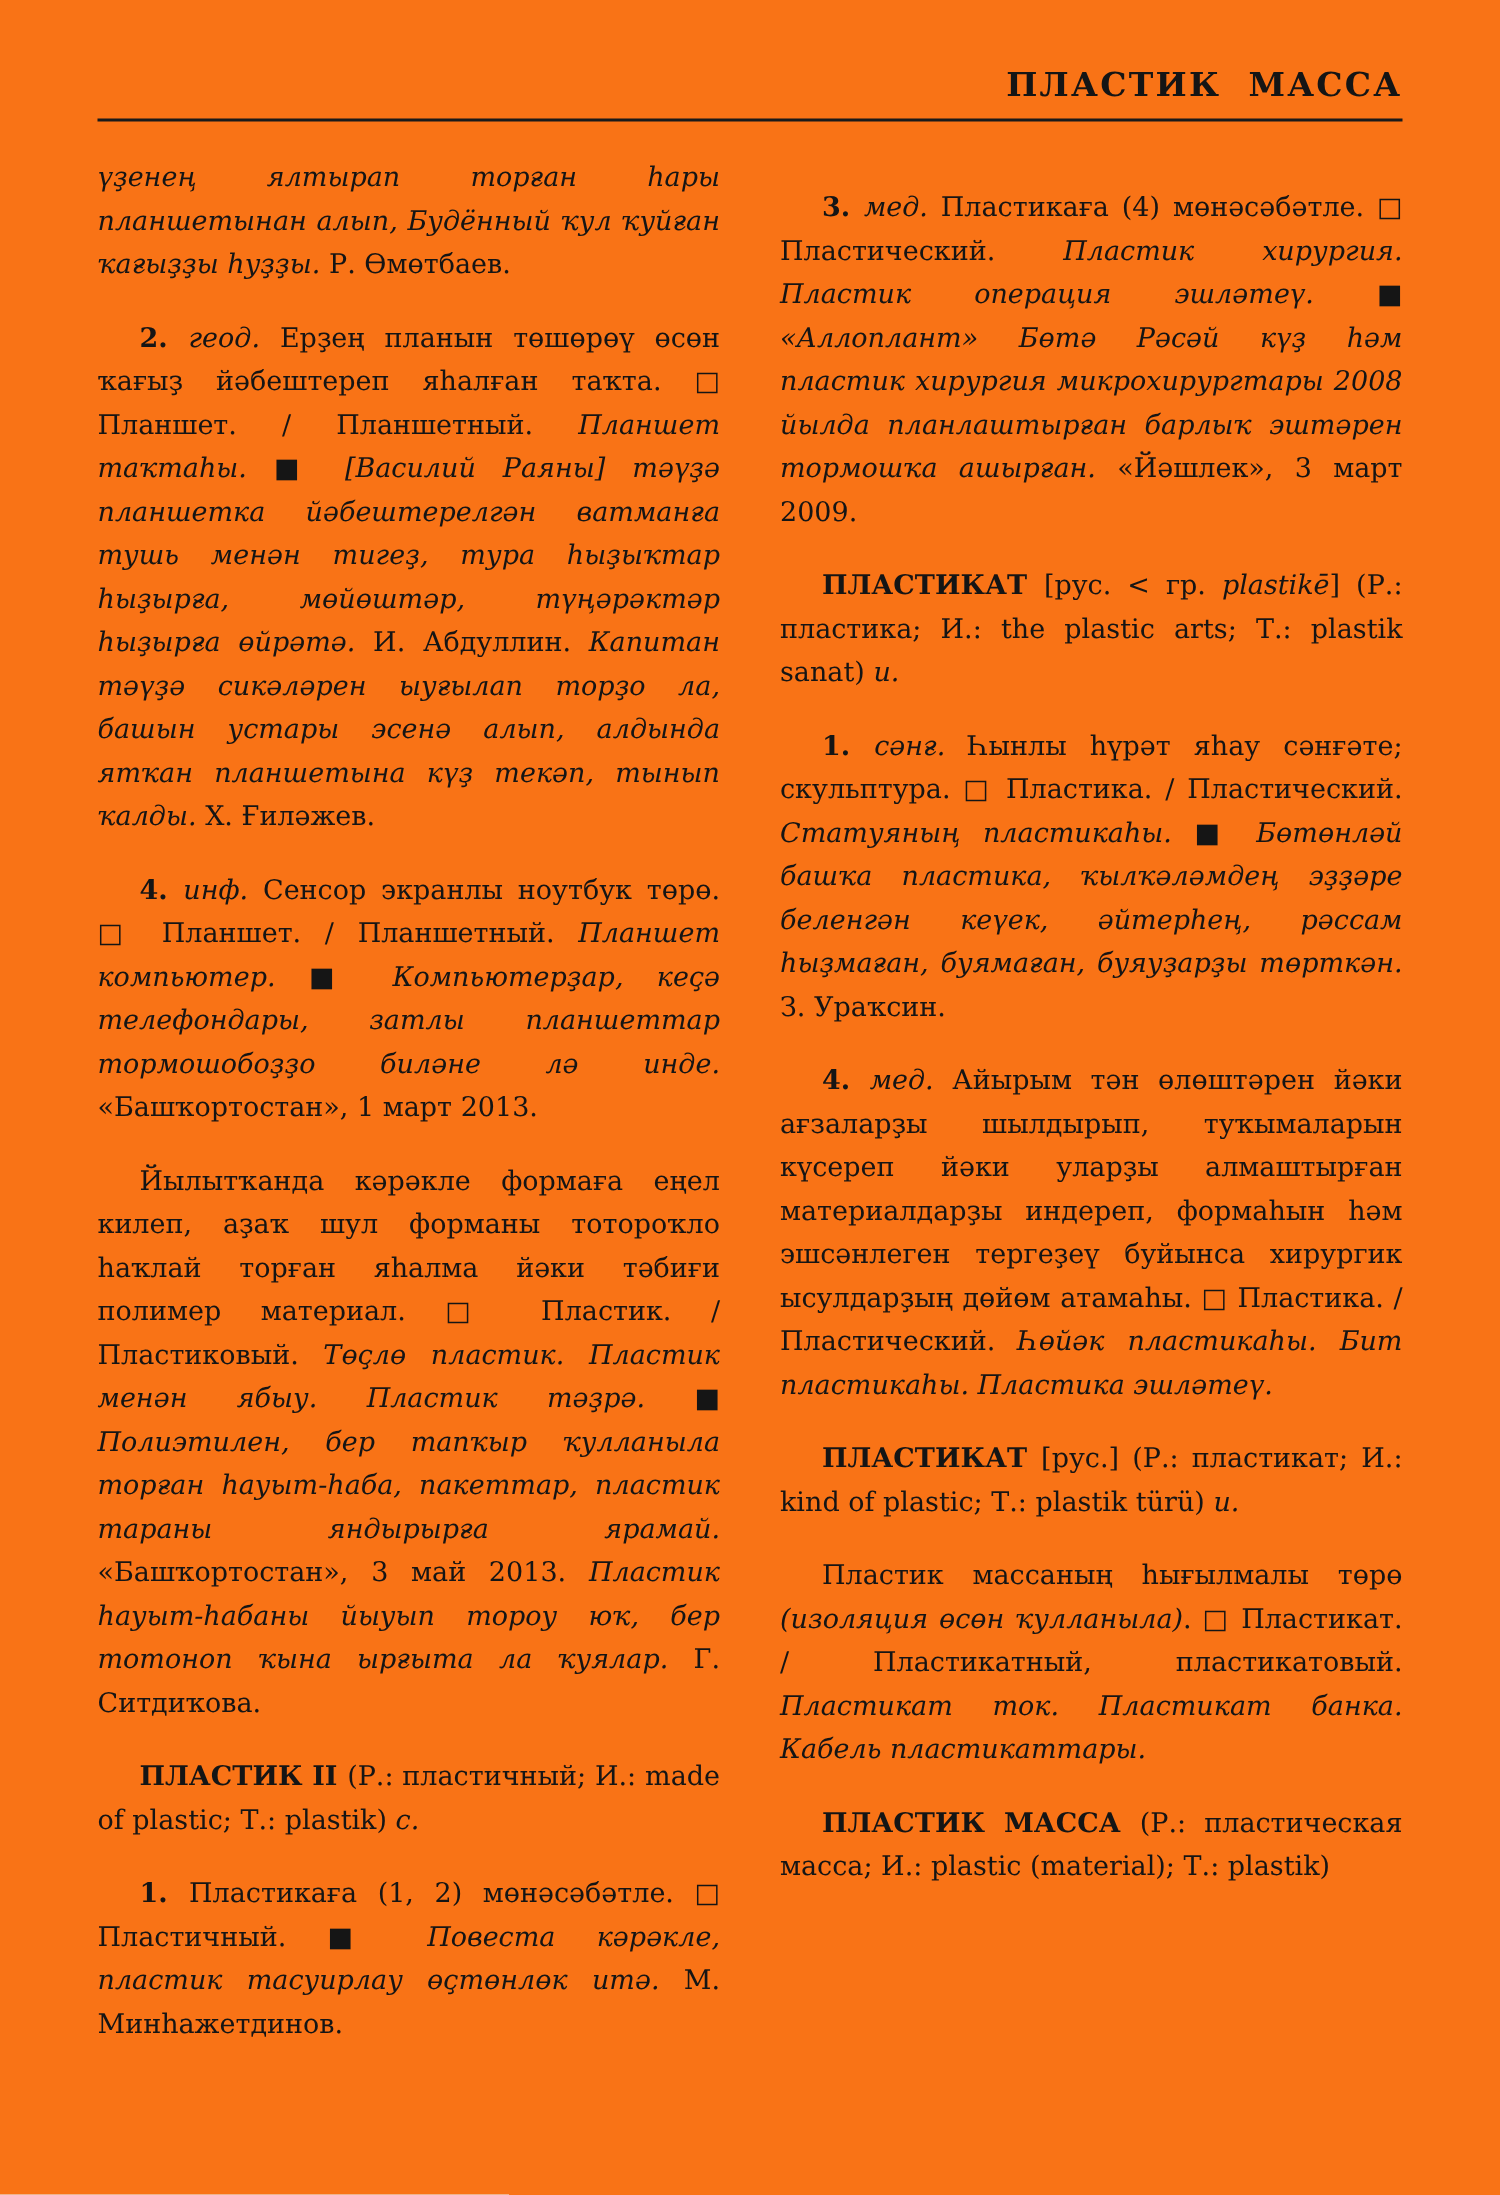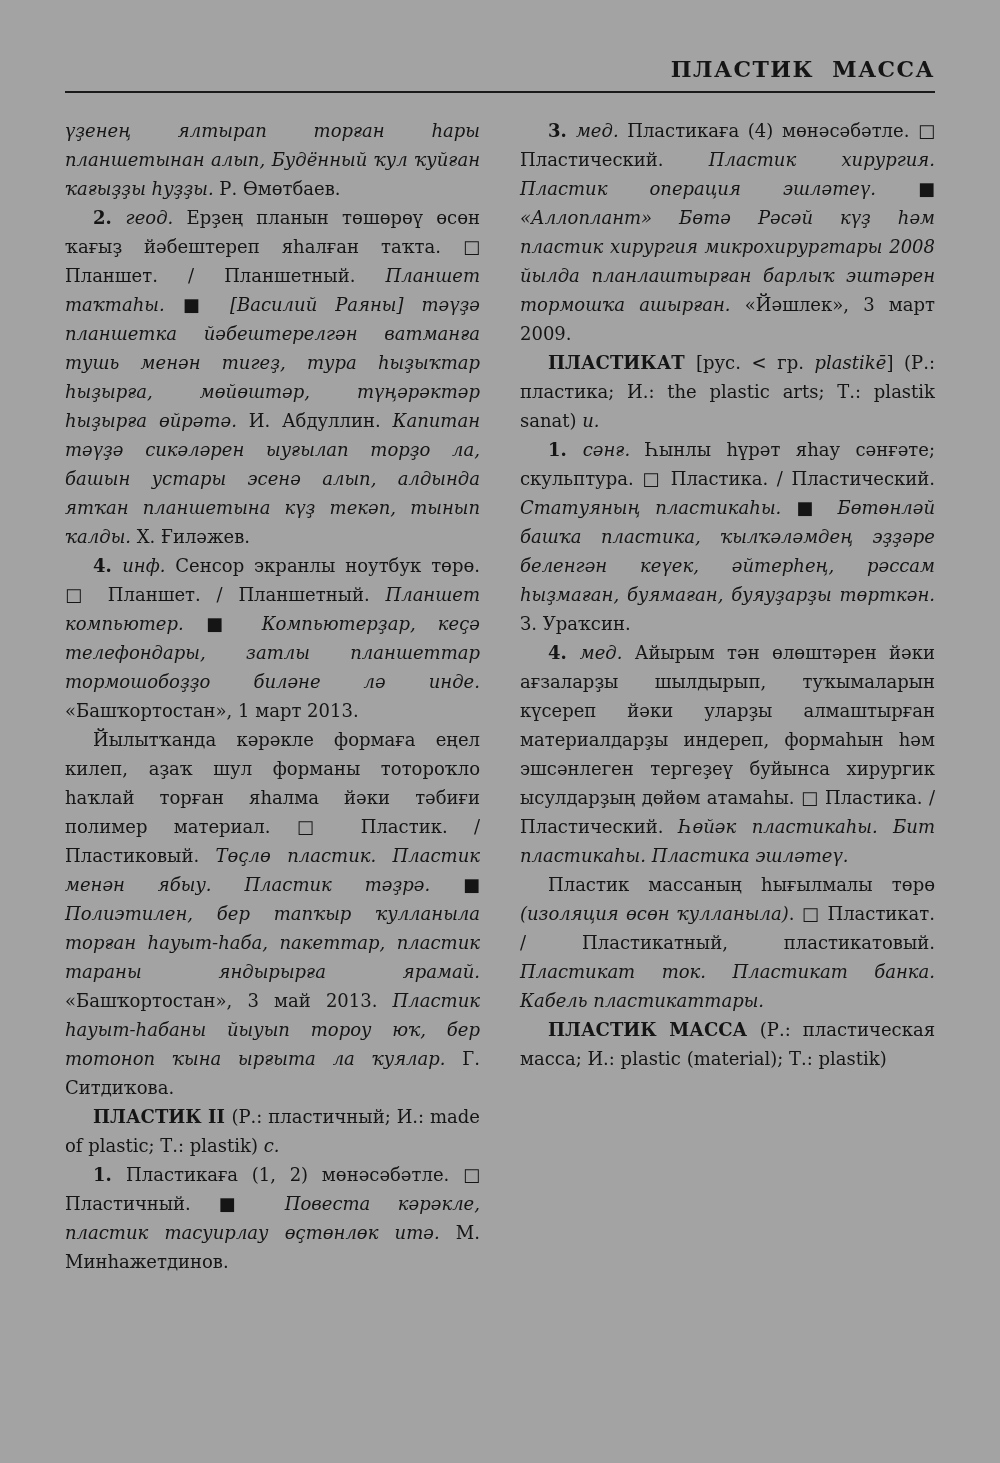--- a/index.html
+++ b/index.html
@@ -1,24 +1,24 @@
 <!DOCTYPE html>
 <html lang="ba"><head>
 <meta charset="utf-8">
 <style>
   html,body{margin:0;padding:0;background:#e8e8e8;}
   .page{
     position:relative;
     width:1000px;height:1463px;
     margin:0 auto;
-    background:#a3a3a3;
+    background:#f97316;
     color:#151515;
     font-family:"DejaVu Serif","Liberation Serif",serif;
     box-sizing:border-box;
-    padding:56px 65px 0 65px;
+    padding:44px 65px 0 65px;
     overflow:hidden;
   }
   .running-head{
     text-align:right;
     font-weight:bold;
     font-size:22px;
     line-height:26px;
     letter-spacing:1.5px;
     word-spacing:9px;
   }
@@ -33,21 +33,21 @@
     margin-top:23px;
   }
   .col{flex:1 1 0;min-width:0;}
   .para{
     position:relative;
     margin:0;
     font-size:18px;
     line-height:29px;
     text-align:justify;
   }
-  .para.ind{text-indent:28px;}
+  .para.ind{text-indent:28px;margin-top:20px;}
   .para span{font-style:normal;font-weight:normal;}
   .para .i{font-style:italic;}
   .para .b{font-weight:bold;}
 </style>
 </head>
 <body>
 
 <div class="page">
   <div class="running-head">ПЛАСТИК МАССА</div>
   <hr class="rule">
@@ -58,18 +58,19 @@
         <p class="para ind"><span class="b">4. </span><span class="i">инф. </span><span>Сенсор экранлы ноутбук төрө. □ Планшет. / Планшетный. </span><span class="i">Планшет компьютер. </span><span>■ </span><span class="i">Компьютерҙар, кеҫә телефондары, затлы планшеттар тормошобоҙҙо биләне лә инде. </span><span>«Башҡортостан», 1 март 2013.</span></p>
         <p class="para ind"><span>Йылытҡанда кәрәкле формаға еңел килеп, аҙаҡ шул форманы тотороҡло һаҡлай торған яһалма йәки тәбиғи полимер материал. □ Пластик. / Пластиковый. </span><span class="i">Төҫлө пластик. Пластик менән ябыу. Пластик тәҙрә. </span><span>■ </span><span class="i">Полиэтилен, бер тапҡыр ҡулланыла торған һауыт-һаба, пакеттар, пластик тараны яндырырға ярамай. </span><span>«Башҡортостан», 3 май 2013. </span><span class="i">Пластик һауыт-һабаны йыуып тороу юҡ, бер тотоноп ҡына ырғыта ла ҡуялар. </span><span>Г. Ситдиҡова.</span></p>
         <p class="para ind"><span class="b">ПЛАСТИК II </span><span>(Р.: пластичный; И.: made of plastic; Т.: plastik) </span><span class="i">с.</span></p>
         <p class="para ind"><span class="b">1. </span><span>Пластикаға (1, 2) мөнәсәбәтле. □ Пластичный. ■ </span><span class="i">Повеста кәрәкле, пластик тасуирлау өҫтөнлөк итә. </span><span>М. Минһажетдинов.</span></p>
       </div>
     <div class="col" id="col-right">
         <p class="para ind"><span class="b">3. </span><span class="i">мед. </span><span>Пластикаға (4) мөнәсәбәтле. □ Пластический. </span><span class="i">Пластик хирургия. Пластик операция эшләтеү. </span><span>■ </span><span class="i">«Аллоплант» Бөтә Рәсәй күҙ һәм пластик хирургия микрохирургтары 2008 йылда планлаштырған барлыҡ эштәрен тормошҡа ашырған. </span><span>«Йәшлек», 3 март 2009.</span></p>
         <p class="para ind"><span class="b">ПЛАСТИКАТ </span><span>[рус. &lt; гр. </span><span class="i">plastikē</span><span>] (Р.: пластика; И.: the plastic arts; Т.: plastik sanat) </span><span class="i">и.</span></p>
         <p class="para ind"><span class="b">1. </span><span class="i">сәнғ. </span><span>Һынлы һүрәт яһау сәнғәте; скульптура. □ Пластика. / Пластический. </span><span class="i">Статуяның пластикаһы. </span><span>■ </span><span class="i">Бөтөнләй башҡа пластика, ҡылҡәләмдең эҙҙәре беленгән кеүек, әйтерһең, рәссам һыҙмаған, буямаған, буяуҙарҙы төрткән. </span><span>З. Ураҡсин.</span></p>
         <p class="para ind"><span class="b">4. </span><span class="i">мед. </span><span>Айырым тән өлөштәрен йәки ағзаларҙы шылдырып, туҡымаларын күсереп йәки уларҙы алмаштырған материалдарҙы индереп, формаһын һәм эшсәнлеген тергеҙеү буйынса хирургик ысулдарҙың дөйөм атамаһы. □ Пластика. / Пластический. </span><span class="i">Һөйәк пластикаһы. Бит пластикаһы. Пластика эшләтеү.</span></p>
+        <p class="para ind"><span class="b">ПЛАСТИКАТ </span><span>[рус.] (Р.: пластикат; И.: kind of plastic; Т.: plastik türü) </span><span class="i">и.</span></p>
         <p class="para ind"><span>Пластик массаның һығылмалы төрө </span><span class="i">(изоляция өсөн ҡулланыла)</span><span>. □ Пластикат. / Пластикатный, пластикатовый. </span><span class="i">Пластикат ток. Пластикат банка. Кабель пластикаттары.</span></p>
         <p class="para ind"><span class="b">ПЛАСТИК МАССА </span><span>(Р.: пластическая масса; И.: plastic (material); Т.: plastik) </span></p>
       </div>
   </div>
 
 </div>
 
 </body></html>

